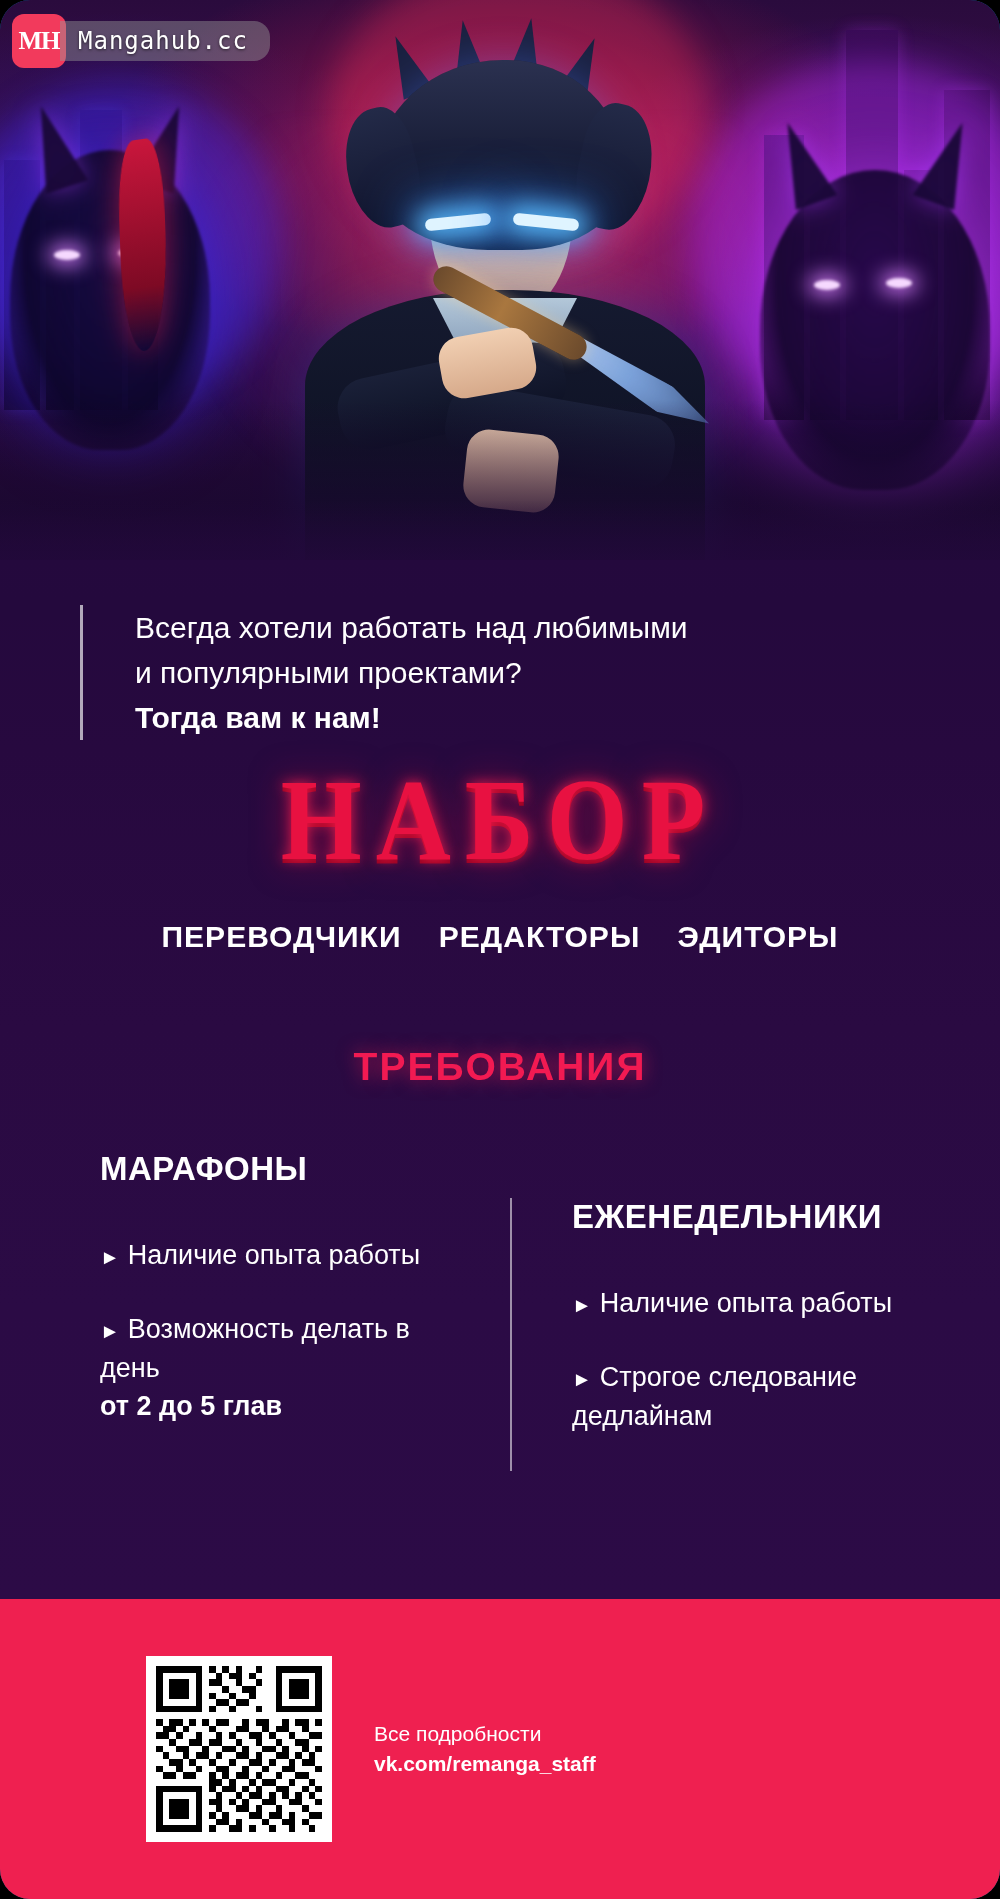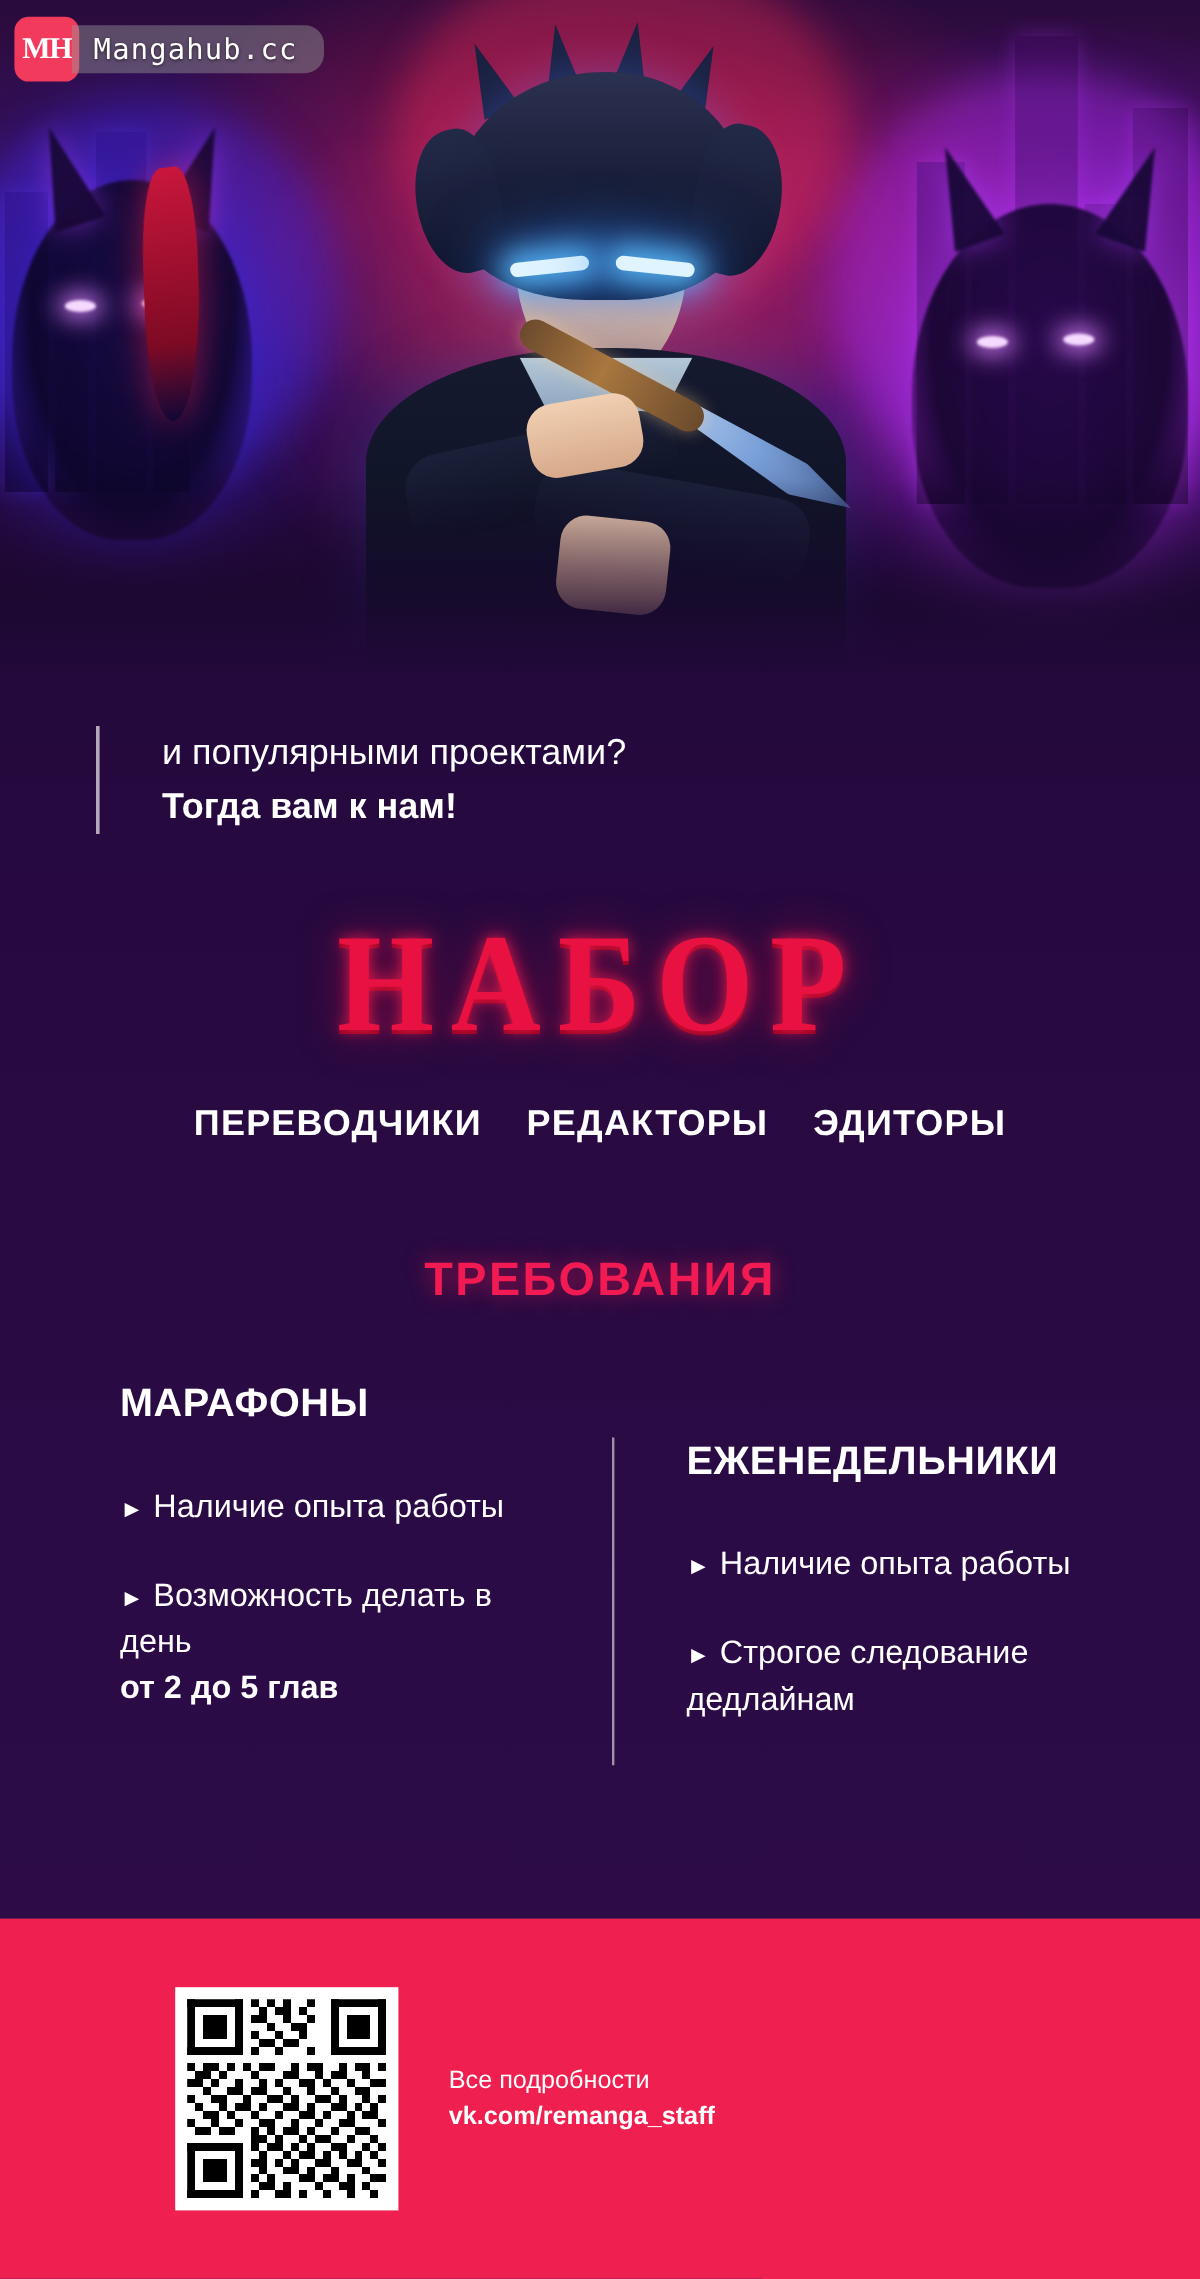--- a/index.html
+++ b/index.html
@@ -8,21 +8,22 @@
     background: #000;
   }
   body {
     font-family: "Liberation Sans", sans-serif;
   }
   .poster {
     position: relative;
     width: 1000px;
     height: 1899px;
     overflow: hidden;
-    background: #ec4899;
+    background: #0369a1;
+    border-radius: 30px;
   }
 
   
   .art {
     position: absolute;
     left: 0; top: 0;
     width: 1000px;
     height: 600px;
     overflow: hidden;
     background:
@@ -448,20 +449,21 @@
   </div>
 
   <div class="watermark">
     <div class="wm-logo">MH</div>
     <div class="wm-text">Mangahub.cc</div>
   </div>
 
   <div class="content">
 
     <div class="lede">
+      <div>Всегда хотели работать над любимыми</div>
       <div>и популярными проектами?</div>
       <div class="b">Тогда вам к нам!</div>
     </div>
 
     <div class="nabor">НАБОР</div>
 
     <div class="roles">
       <span>ПЕРЕВОДЧИКИ</span>
       <span>РЕДАКТОРЫ</span>
       <span>ЭДИТОРЫ</span>

